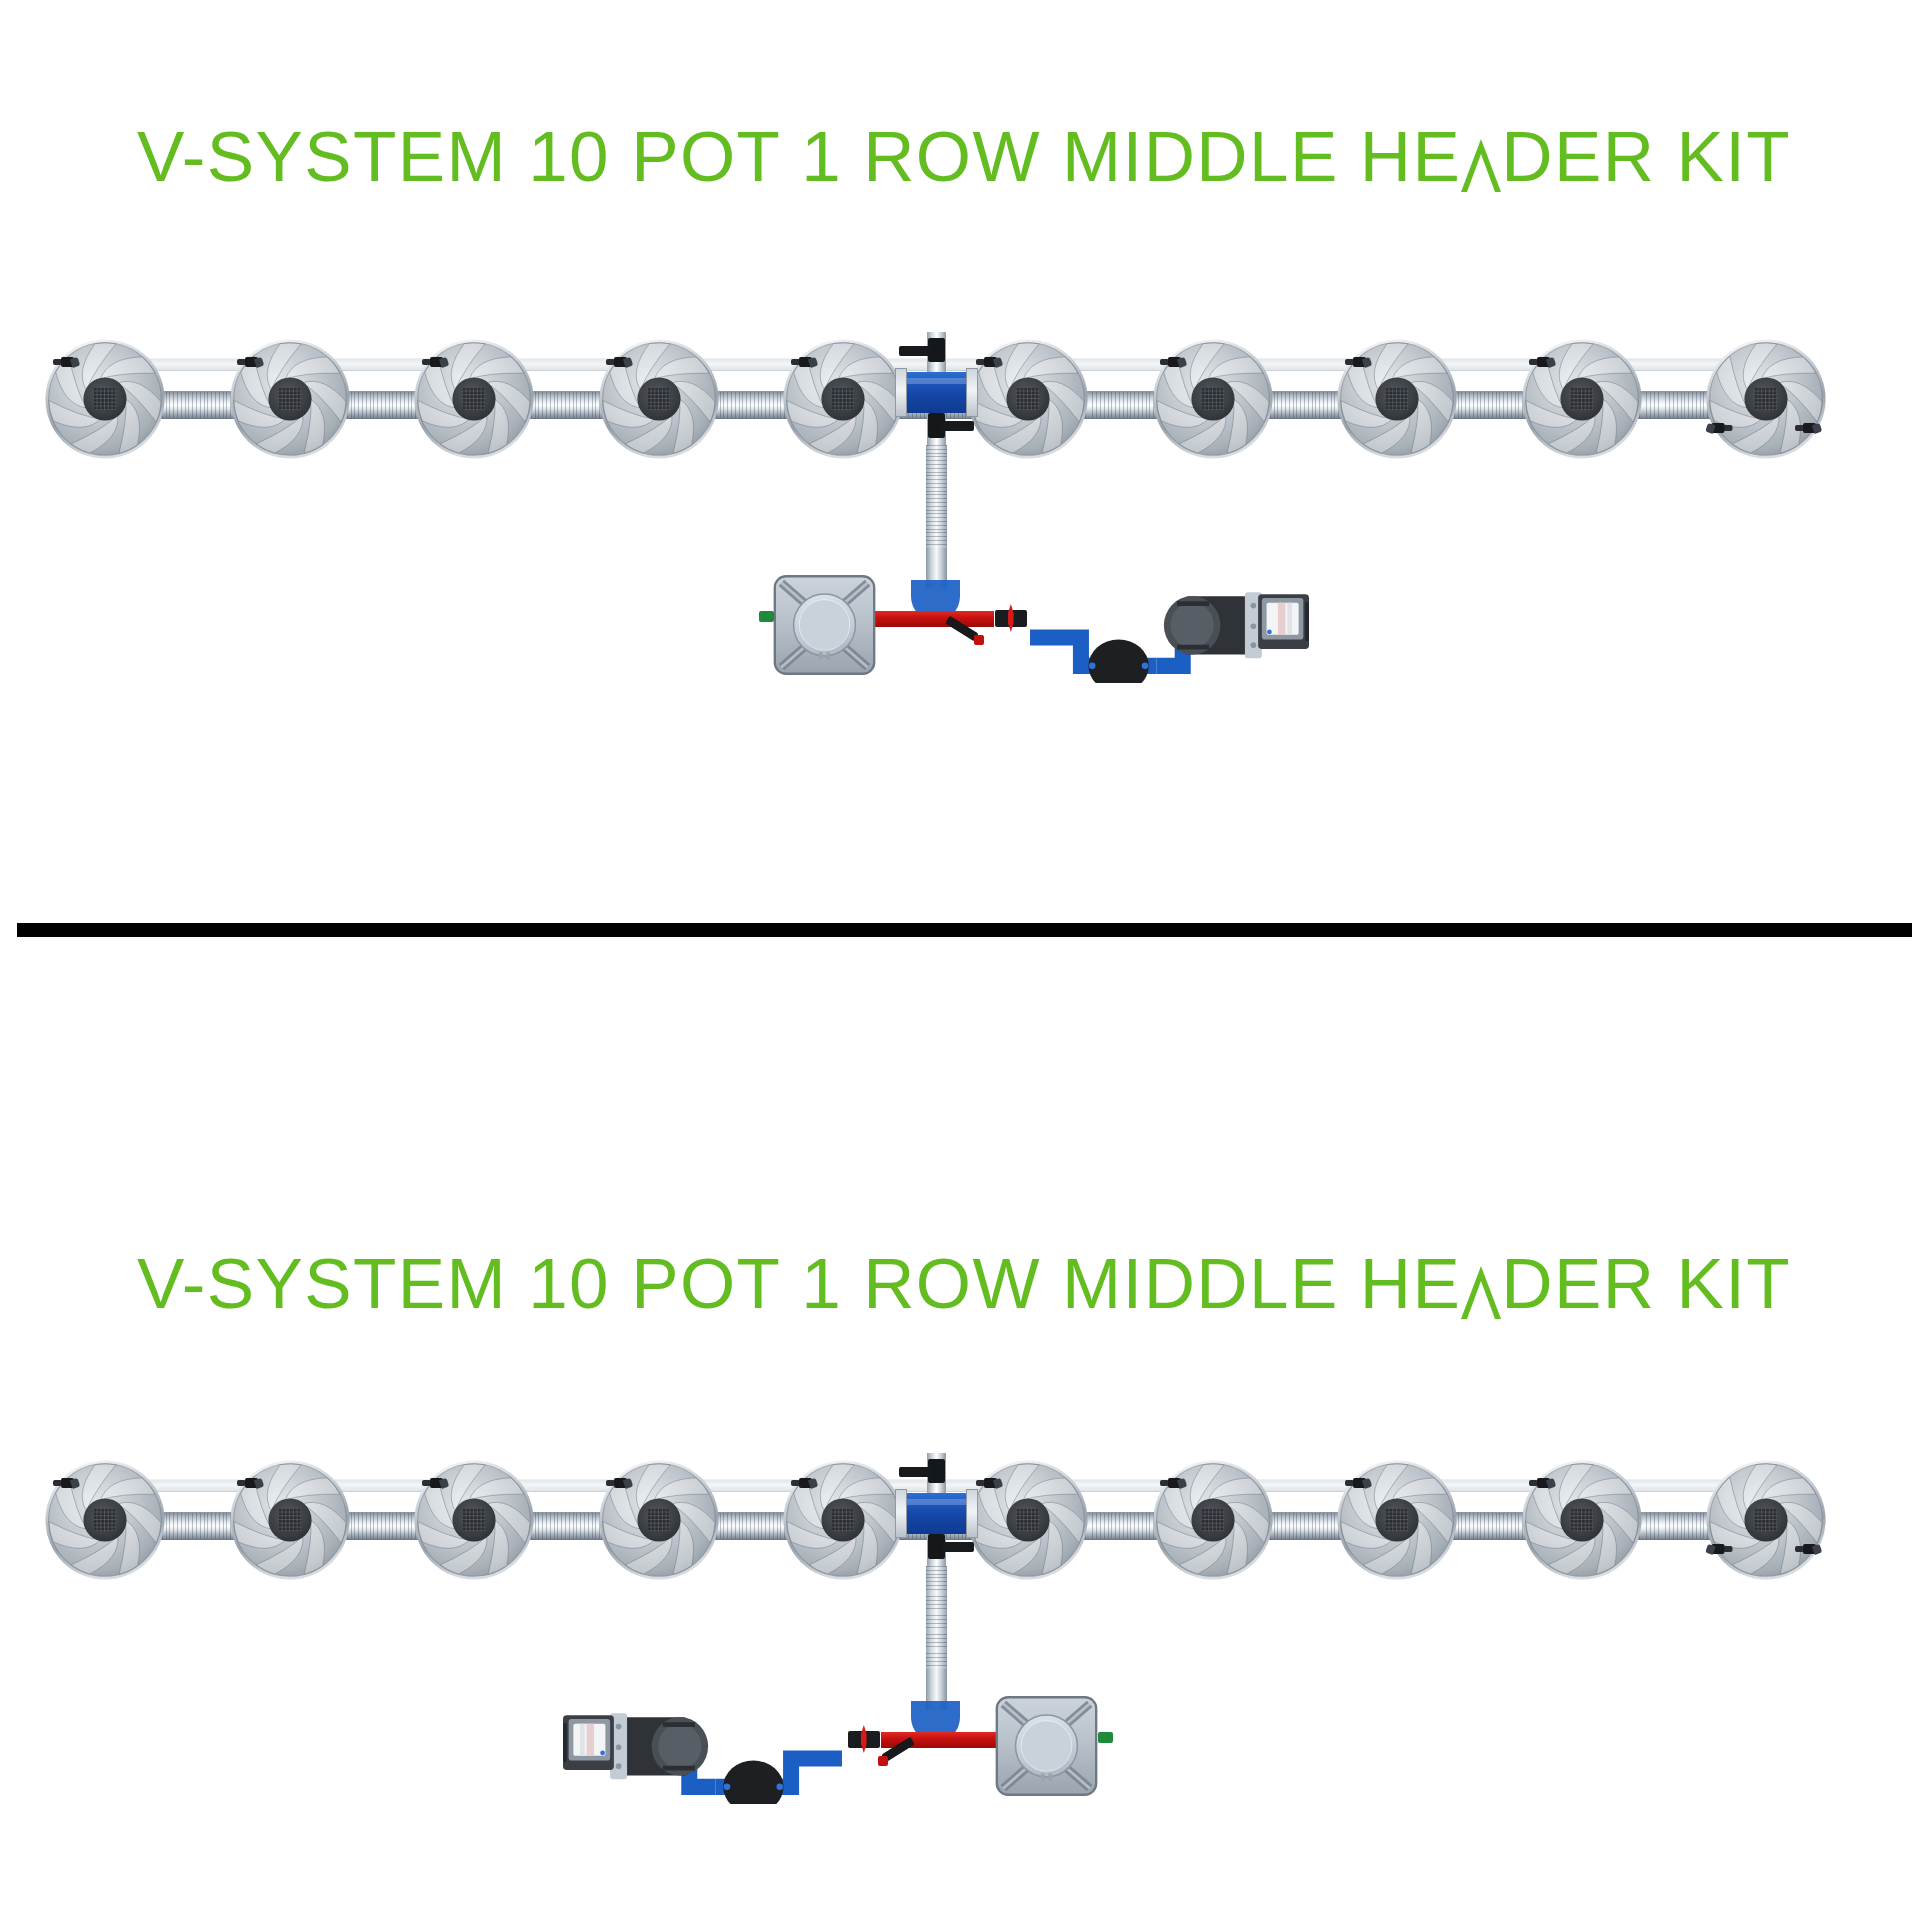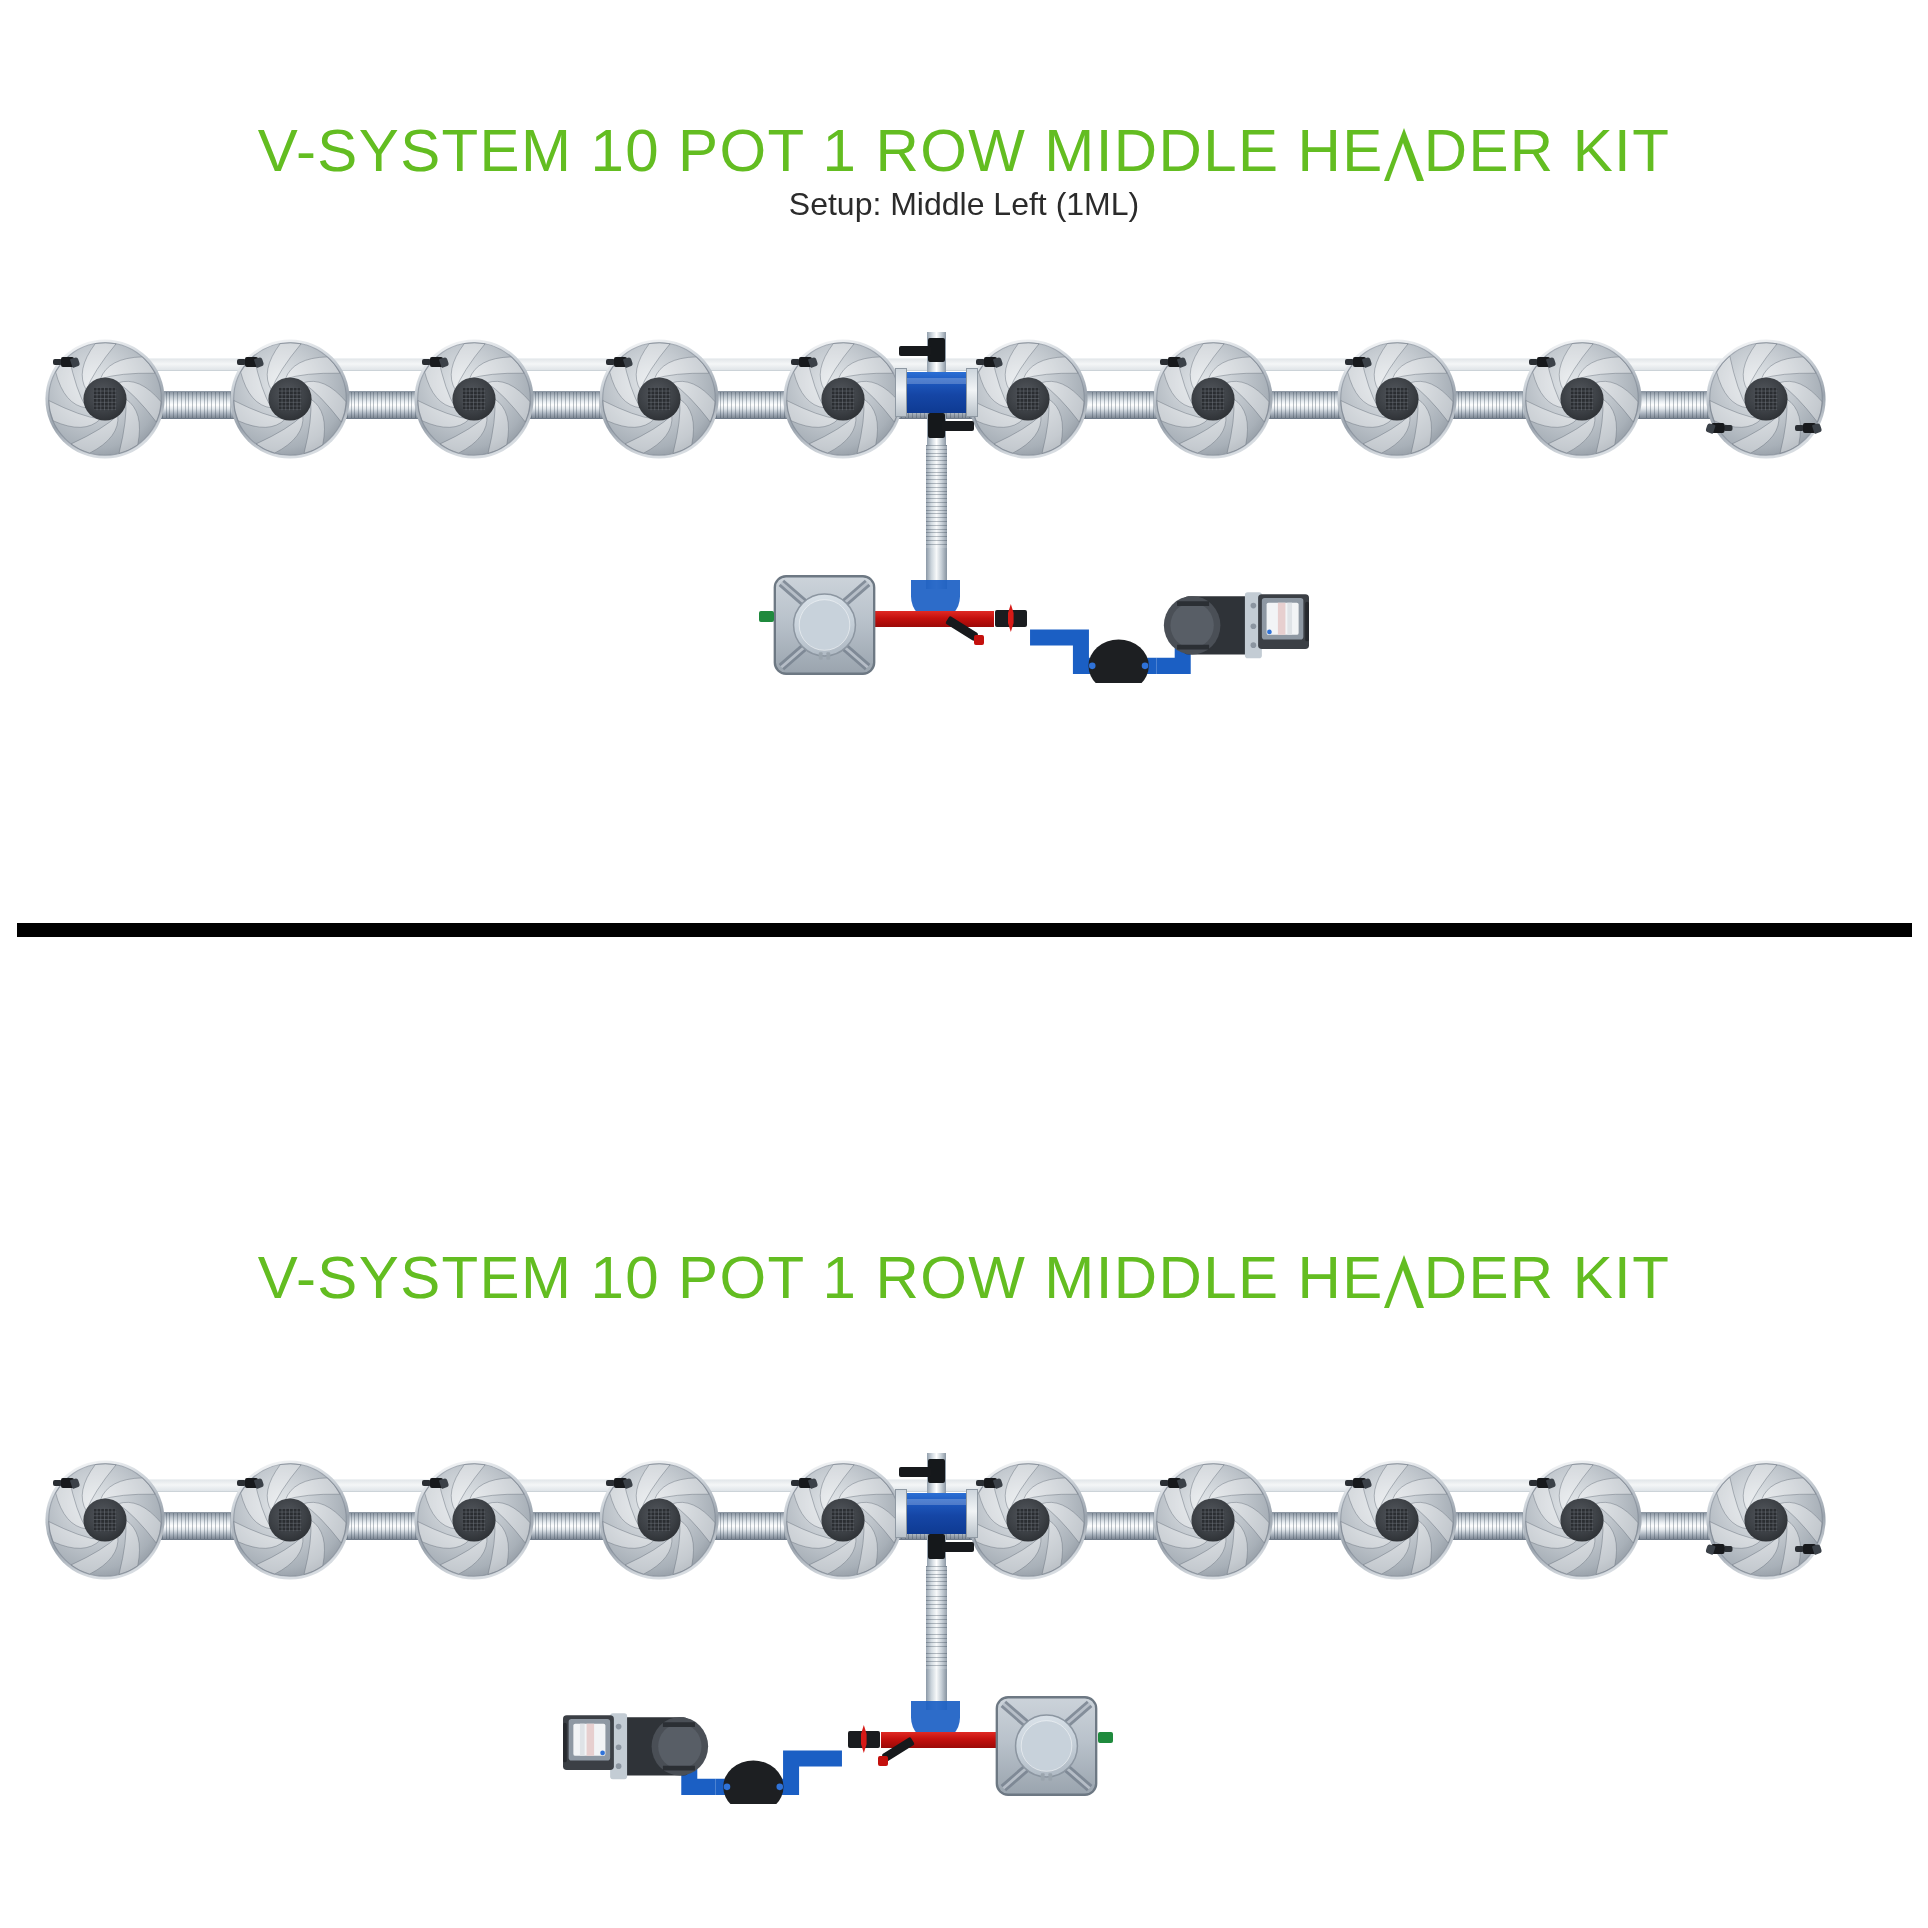--- a/index.html
+++ b/index.html
@@ -25,21 +25,21 @@
 
   .title-block {
     position: absolute;
     left: 0;
     width: 1928px;
     text-align: center;
   }
 
   .kit-title {
     font-family: "Liberation Sans", sans-serif;
-    font-size: 60px;
+    font-size: 71px;
     letter-spacing: 1.4px;
     color: #63bd21;
     font-weight: 400;
     line-height: 1;
     white-space: nowrap;
     margin: 0;
     padding: 0;
     text-align: center;
   }
   .kit-title .ltr { display: inline-block; }
@@ -247,21 +247,20 @@
       <rect width="4" height="4" fill="#2a2d31"></rect>
       <path d="M0 0 H4 M0 0 V4" stroke="#6f757c" stroke-width="1"></path>
     </pattern>
   </defs>
 </svg>
 
 <section class="panel" id="panel-top">
 
   <div class="title-block" style="top:121px">
     <h1 class="kit-title"><span class="ltr">V-SYSTEM 10 POT 1 ROW MIDDLE HE</span><span class="tri-a"></span><span class="ltr">DER KIT</span></h1>
-    <p class="kit-subtitle">Setup: Middle Left (1ML)</p>
   </div>
 
   <div class="rowstage" id="stage-top" style="top:282px">
       <div class="seg-corrugated" style="left:139px;top:109px;width:117px;"></div>
       <div class="seg-bar" style="left:132px;top:76px;width:132px;"></div>
       <div class="seg-corrugated" style="left:324px;top:109px;width:117px;"></div>
       <div class="seg-bar" style="left:316px;top:76px;width:132px;"></div>
       <div class="seg-corrugated" style="left:508px;top:109px;width:117px;"></div>
       <div class="seg-bar" style="left:501px;top:76px;width:132px;"></div>
       <div class="seg-corrugated" style="left:693px;top:109px;width:117px;"></div>

